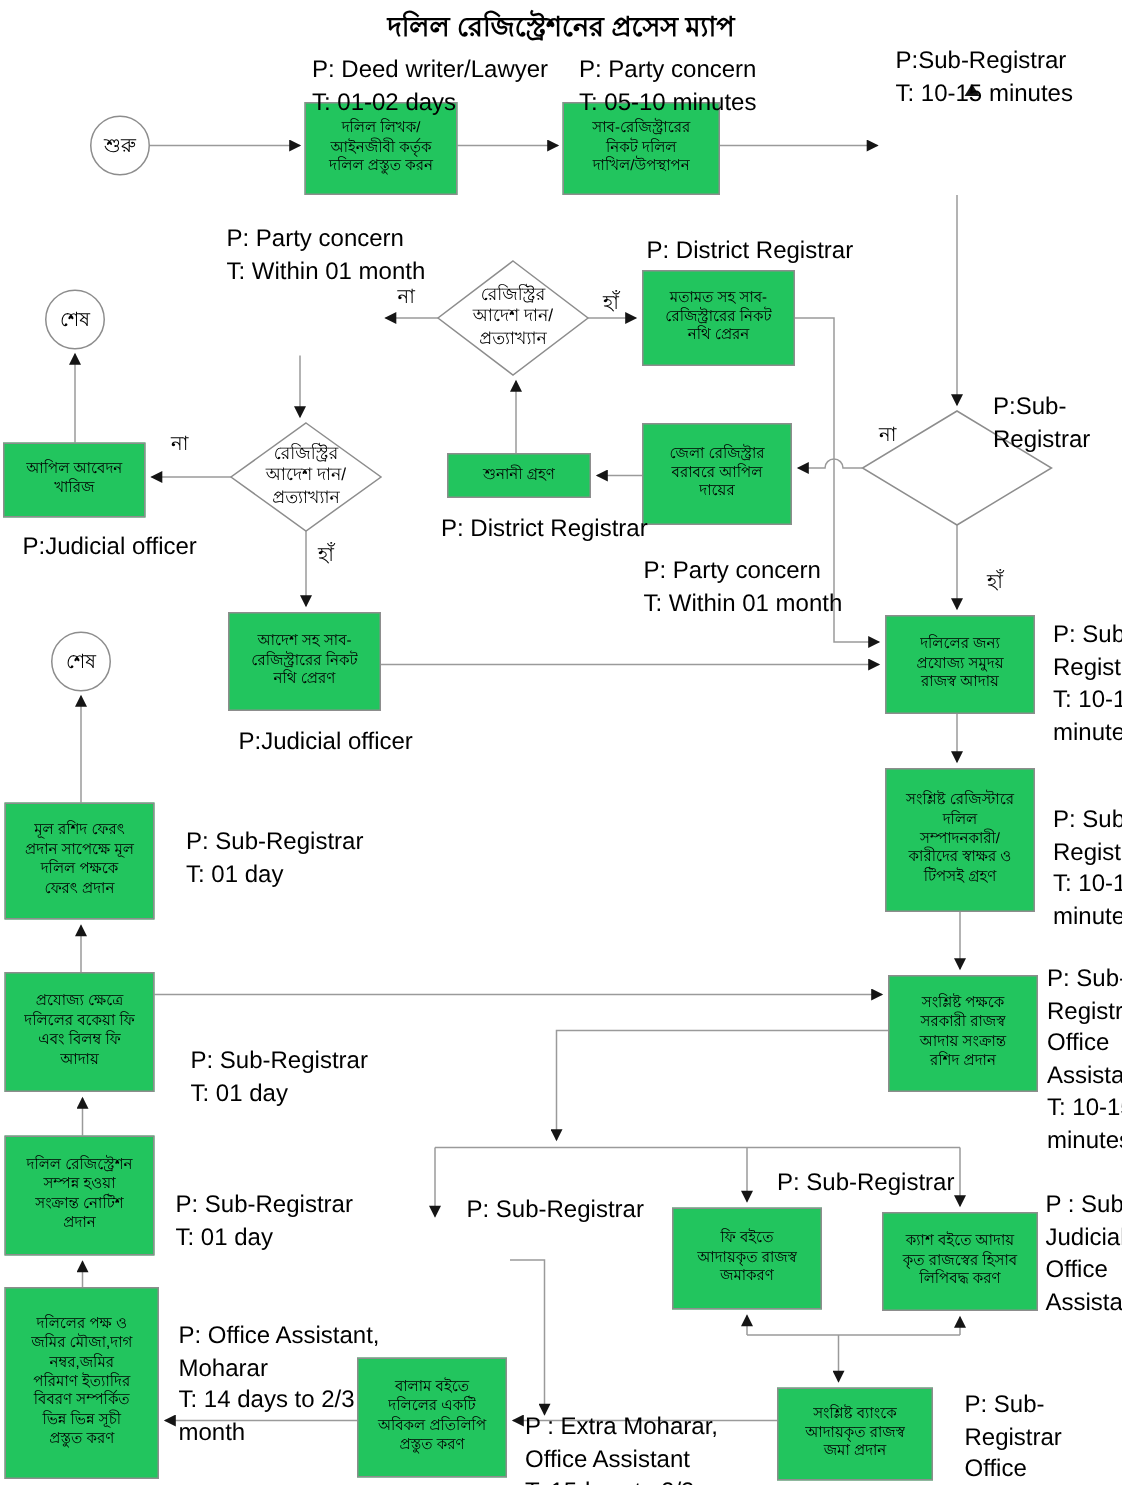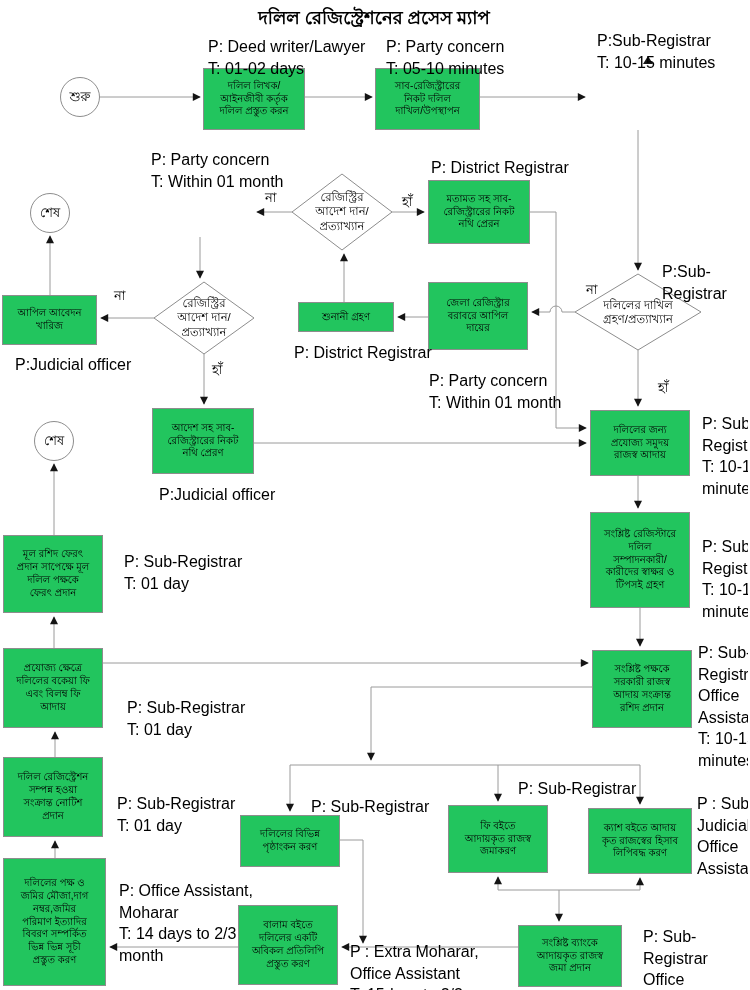--- a/index.html
+++ b/index.html
@@ -117,22 +117,20 @@
 এবং বিলম্ব ফি
 আদায়</div>
   <div class="rbox" style="left:592px;top:650px;width:100px;height:78px">সংশ্লিষ্ট পক্ষকে
 সরকারী রাজস্ব
 আদায় সংক্রান্ত
 রশিদ প্রদান</div>
   <div class="rbox" style="left:3px;top:757px;width:100px;height:80px">দলিল রেজিস্ট্রেশন
 সম্পন্ন হওয়া
 সংক্রান্ত নোটিশ
 প্রদান</div>
-  <div class="rbox" style="left:240px;top:815px;width:100px;height:52px">দলিলের বিভিন্ন
-পৃষ্ঠাংকন করণ</div>
   <div class="rbox" style="left:448px;top:805px;width:100px;height:68px">ফি বইতে
 আদায়কৃত রাজস্ব
 জমাকরণ</div>
   <div class="rbox" style="left:588px;top:808px;width:104px;height:66px">ক্যাশ বইতে আদায়
 কৃত রাজস্বের হিসাব
 লিপিবদ্ধ করণ</div>
   <div class="rbox" style="left:3px;top:858px;width:103px;height:128px">দলিলের পক্ষ ও
 জমির মৌজা,দাগ
 নম্বর,জমির
 পরিমাণ ইত্যাদির
@@ -143,22 +141,20 @@
 দলিলের একটি
 অবিকল প্রতিলিপি
 প্রস্তুত করণ</div>
   <div class="rbox" style="left:518px;top:925px;width:104px;height:62px">সংশ্লিষ্ট ব্যাংকে
 আদায়কৃত রাজস্ব
 জমা প্রদান</div>
 
   <div class="dlabel" style="left:297px;top:190px;width:90px">রেজিস্ট্রির
 আদেশ দান/
 প্রত্যাখ্যান</div>
-  <div class="dlabel" style="left:578px;top:298px;width:120px">দলিলের দাখিল
-গ্রহণ/প্রত্যাখ্যান</div>
   <div class="dlabel" style="left:159px;top:296px;width:90px">রেজিস্ট্রির
 আদেশ দান/
 প্রত্যাখ্যান</div>
 
   <div class="dec" style="left:265px;top:188px">না</div>
   <div class="dec" style="left:402px;top:192px">হাঁ</div>
   <div class="dec" style="left:586px;top:280px">না</div>
   <div class="dec" style="left:658px;top:378px">হাঁ</div>
   <div class="dec" style="left:114px;top:286px">না</div>
   <div class="dec" style="left:212px;top:360px">হাঁ</div>

